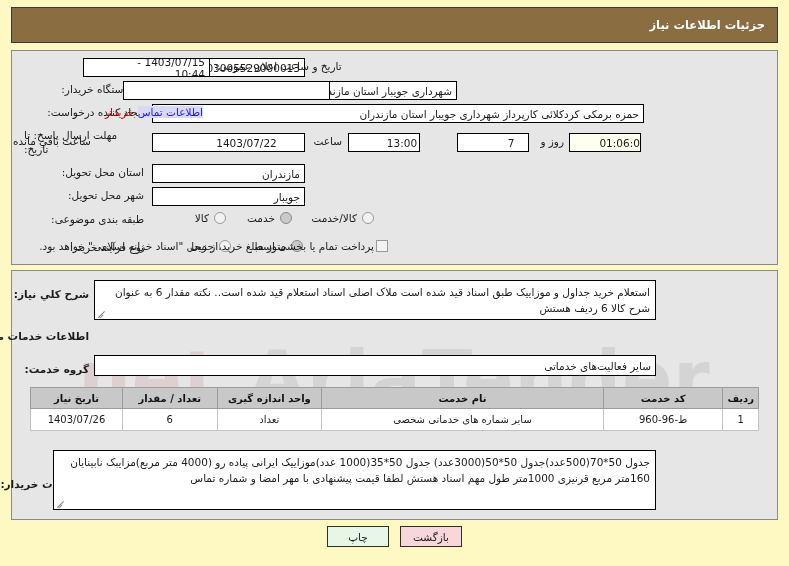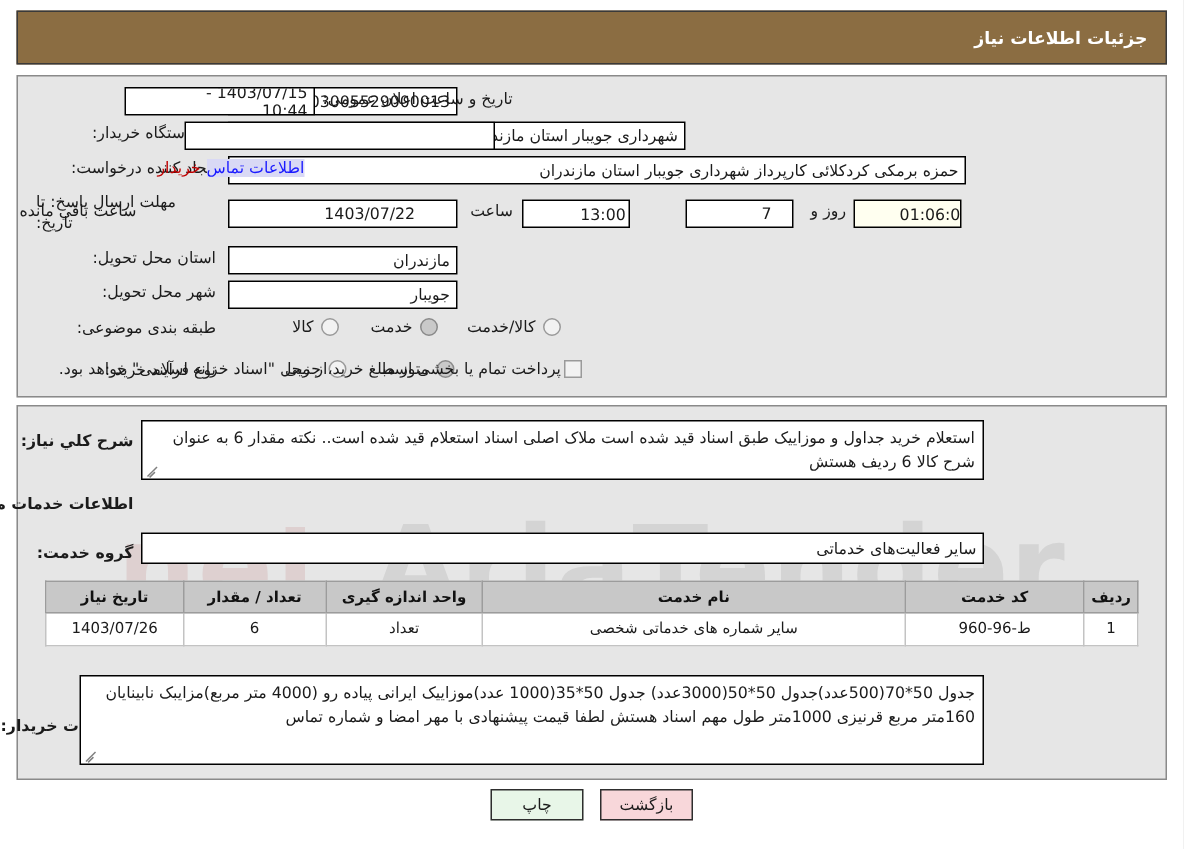--- a/index.html
+++ b/index.html
@@ -6,21 +6,21 @@
   html, body {
     margin: 0; padding: 0;
     width: 789px; height: 566px;
     background: #e6e6e6;
     font-family: "DejaVu Sans", "Liberation Sans", sans-serif;
     overflow: hidden;
   }
   .page {
     position: relative;
     width: 789px; height: 566px;
-    background: #ffffff;
+    background: #fef9c3;
   }
 
   
   .title-bar {
     position: absolute;
     left: 11px; top: 7px;
     width: 767px; height: 36px;
     background: #8b6d42;
     border: 1px solid #3a3a3a;
     display: flex;

